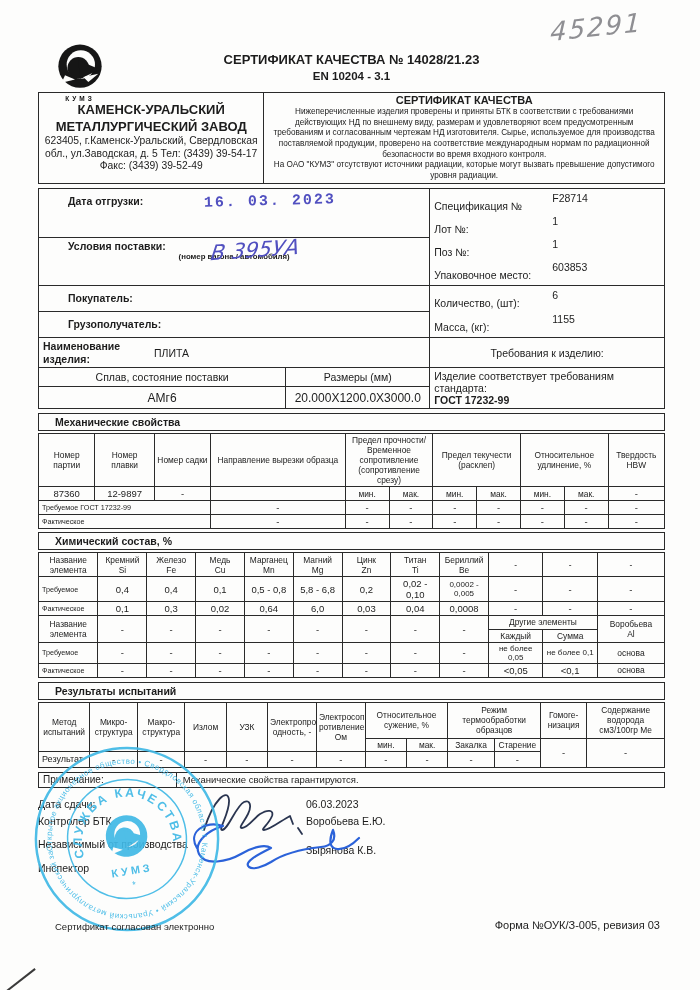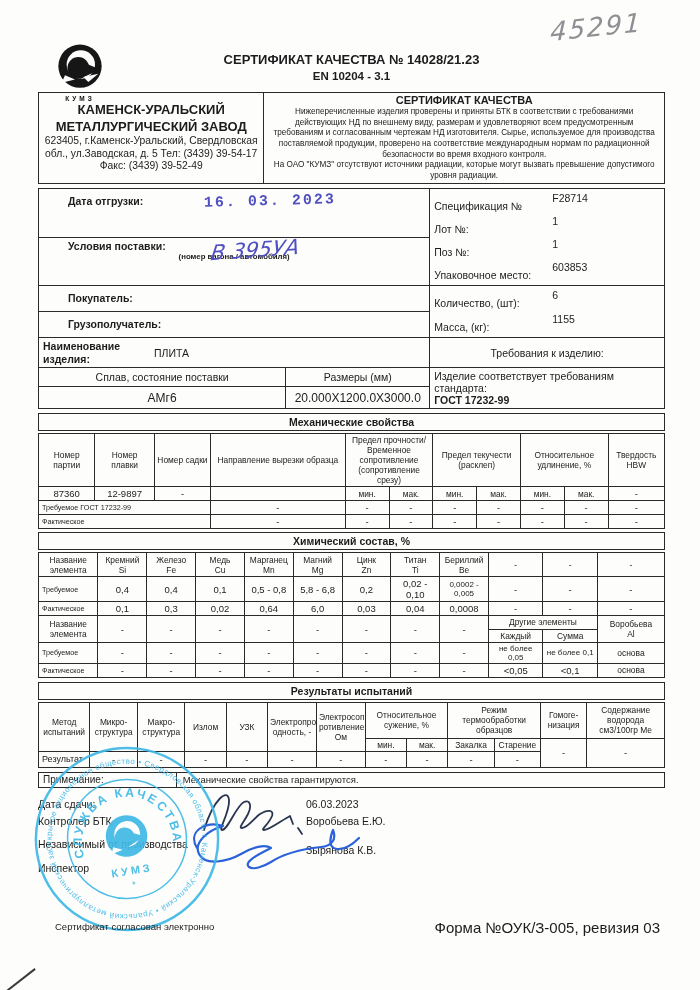--- a/index.html
+++ b/index.html
@@ -46,21 +46,21 @@
   .nmrow{display:flex; gap:34px; align-items:center; height:100%;}
   .nmlab div{font-size:10.5px; font-weight:bold; line-height:1.2;}
   .prodval{font-size:10.5px;}
   .centercell{text-align:center !important; vertical-align:middle !important; font-size:10.5px; font-weight:bold;}
   .stdcell{vertical-align:middle !important; font-size:10.5px;}
   .stdcell .v{font-weight:bold;}
   .alloylab{ text-align:center !important; font-size:10.5px; vertical-align:middle !important;}
   .alloyval{ text-align:center !important; font-size:12px; font-weight:bold; vertical-align:middle !important;}
 
   
-  .bar{border:1.6px solid var(--line); text-align:center; font-size:10.5px; font-weight:bold; padding:2px 4px; margin-top:4px;}
+  .bar{border:1.6px solid var(--line); font-size:10.5px; font-weight:bold; padding:2px 16px; margin-top:4px;}
 
   
   .dt{margin-top:2px;}
   .dt th{font-size:8.4px; line-height:1.2;}
   .dt td{font-size:9.5px;}
   .tinylab{font-size:7.2px !important; text-align:left !important; padding-left:3px !important;}
   .h50 th, .h50 td{height:50px;}
   .h36 th, .h36 td{height:36px;}
   .h24 th, .h24 td{height:24px;}
   .h16 th, .h16 td{height:16px;}
@@ -88,21 +88,21 @@
   .stamp .arc{font-size:12.5px; font-weight:bold; letter-spacing:2.5px;}
   .stamp .nm{font-size:11px; font-weight:bold; letter-spacing:3px;}
   .stamp .star{font-size:10px;}
   .stamp circle.o{fill:none; stroke:var(--stamp);}
   .logo-dark{fill:#161616;}
   .logo-light{fill:var(--paper);}
   .slogo-base{fill:var(--stamp);}
   .slogo-light{fill:var(--paper);}
 
   .footer-left{position:absolute; left:55px; top:921px; font-size:9.5px;}
-  .footer-right{position:absolute; right:40px; top:919px; font-size:15px;margin-left:18px;}
+  .footer-right{position:absolute; right:40px; top:919px; font-size:11px;margin-left:18px;}
   .corner-artifact{position:absolute; left:-6px; bottom:6px; width:46px; height:2px; background:#3a3a3a; transform:rotate(-38deg);}
 </style>
 </head>
 <body>
 
 <div class="sheet">
   <div class="content">
 
     <div class="masthead">
       <div class="hand-number">45291</div>

